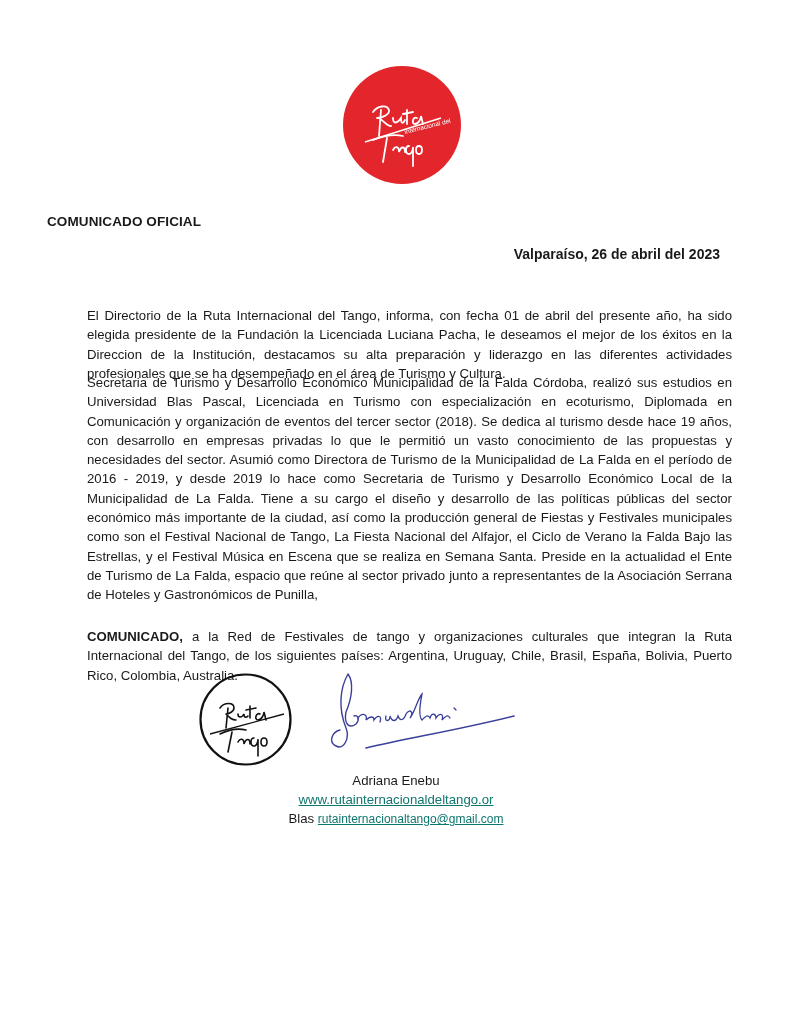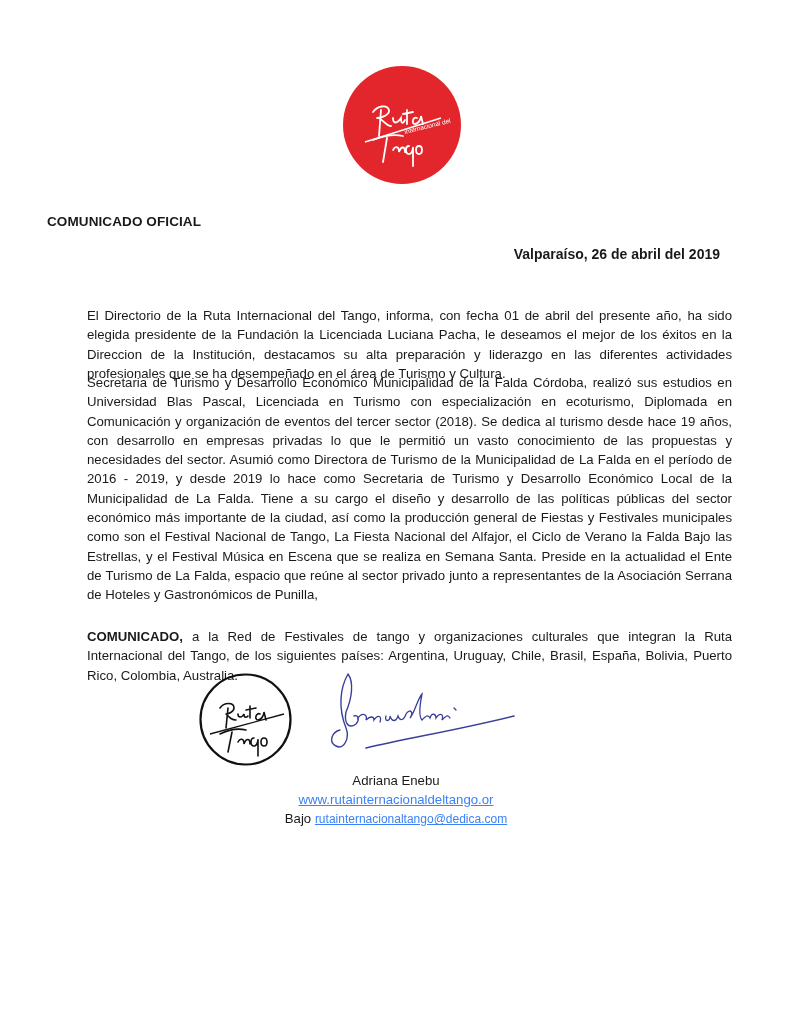--- a/index.html
+++ b/index.html
@@ -14,37 +14,37 @@
   .para { position:absolute; left:75px; width:645px; font-size:13.2px; line-height:19.3px;
           text-align:justify;margin-left:12px; }
   .p1 { top:306px; }
   .p2 { top:373px; }
   .p3 { top:627px; }
   .p3 b { font-weight:bold; }
   .stamp { position:absolute; left:198px; top:672px; width:95px; height:95px; }
   .sig { position:absolute; left:318px; top:668px; width:200px; height:92px; }
   .sigblock { position:absolute; left:0; width:792px; top:771px; text-align:center; font-size:13.2px; line-height:19.2px; }
   .sigblock div { white-space:nowrap; }
-  a.link { color:#3b82f6; text-decoration:underline; }
+  a.link { color:#0f766e; text-decoration:underline; }
   .mail-line .link { font-size:12px; }
 </style>
 </head>
 <body>
 
 <div class="logo">
   <svg viewBox="0 0 118 118">
     <path d="M22 76 L98 52" stroke="#fff" stroke-width="1.6" fill="none"></path>
     <path d="M30 46 C34 40 44 38 46 44 C47 49 38 52 34 52 M38 44 L36 70 M36 52 C42 56 44 60 48 60 M50 52 C50 58 54 58 58 52 C58 58 60 58 62 54 M64 44 L64 58 M60 48 L70 46 M74 52 C70 50 68 58 72 58 C76 58 78 52 78 50 L80 58" stroke="#fff" stroke-width="1.8" fill="none" stroke-linecap="round"></path>
     <path d="M30 74 C40 70 52 68 60 70 M44 72 L40 96 M50 84 C52 80 56 80 56 86 C58 80 62 80 62 86 M66 80 C62 80 62 88 66 88 C70 88 70 80 70 82 L70 100 M76 80 C72 80 72 88 76 88 C80 88 80 80 76 80" stroke="#fff" stroke-width="1.8" fill="none" stroke-linecap="round"></path>
     <text x="62" y="68" fill="#fff" font-size="6.5" font-family="Liberation Sans, sans-serif" transform="rotate(-14 62 68)">internacional del</text>
   </svg>
 </div>
 
 <div class="title">COMUNICADO OFICIAL</div>
-<div class="date">Valparaíso, 26 de abril del 2019</div>
+<div class="date">Valparaíso, 26 de abril del 2023</div>
 
 <div class="para p1">El Directorio de la Ruta Internacional del Tango, informa, con fecha 01 de abril del presente año, ha sido elegida presidente de la Fundación la Licenciada Luciana Pacha, le deseamos el mejor de los éxitos en la Direccion de la Institución, destacamos su alta preparación y liderazgo en las diferentes actividades profesionales que se ha desempeñado en el área de Turismo y Cultura.</div>
 <div class="para p2">Secretaria de Turismo y Desarrollo Económico Municipalidad de la Falda Córdoba, realizó sus estudios en Universidad Blas Pascal, Licenciada en Turismo con especialización en ecoturismo, Diplomada en Comunicación y organización de eventos del tercer sector (2018). Se dedica al turismo desde hace 19 años, con desarrollo en empresas privadas lo que le permitió un vasto conocimiento de las propuestas y necesidades del sector. Asumió como Directora de Turismo de la Municipalidad de La Falda en el período de 2016 - 2019, y desde 2019 lo hace como Secretaria de Turismo y Desarrollo Económico Local de la Municipalidad de La Falda. Tiene a su cargo el diseño y desarrollo de las políticas públicas del sector económico más importante de la ciudad, así como la producción general de Fiestas y Festivales municipales como son el Festival Nacional de Tango, La Fiesta Nacional del Alfajor, el Ciclo de Verano la Falda Bajo las Estrellas, y el Festival Música en Escena que se realiza en Semana Santa. Preside en la actualidad el Ente de Turismo de La Falda, espacio que reúne al sector privado junto a representantes de la Asociación Serrana de Hoteles y Gastronómicos de Punilla,</div>
 <div class="para p3"><b>COMUNICADO,</b><span> a la Red de Festivales de tango y organizaciones culturales que integran la Ruta Internacional del Tango, de los siguientes países: Argentina, Uruguay, Chile, Brasil, España, Bolivia, Puerto Rico, Colombia, Australia.</span></div>
 
 <div class="stamp">
   <svg viewBox="0 0 95 95" width="95" height="95">
     <circle cx="47.5" cy="47.5" r="45" fill="none" stroke="#111" stroke-width="2.2"></circle>
     <path d="M12 62 L86 42" stroke="#111" stroke-width="1.3" fill="none"></path>
     <path d="M22 36 C26 30 36 30 36 36 C36 40 30 42 28 42 M30 36 L28 56 M28 42 C32 46 34 48 38 48 M40 42 C40 46 44 46 46 42 C46 46 48 46 50 44 M52 34 L52 46 M48 38 L58 36 M62 42 C58 40 56 48 60 48 C64 48 66 42 66 40 L68 48" stroke="#111" stroke-width="1.6" fill="none" stroke-linecap="round"></path>
@@ -56,14 +56,14 @@
   <svg viewBox="0 0 200 92" width="200" height="92">
     <path d="M30 6 C22 20 20 40 28 60 C32 70 26 82 18 78 C10 74 14 64 22 62 M30 6 C36 14 34 30 28 44 C26 54 30 62 38 56 C42 52 40 46 36 48" stroke="#3a3f9a" stroke-width="1.4" fill="none" stroke-linecap="round"></path>
     <path d="M40 50 C44 44 50 46 48 52 C52 48 56 48 56 52 C60 46 64 48 62 54 M68 48 C66 54 72 54 72 48 C74 54 78 54 80 48 C82 54 86 52 88 46 C92 40 96 44 92 50 C96 46 100 30 104 26 C102 36 100 48 104 52 C108 48 110 46 112 50 C114 44 118 46 118 50 C122 44 126 46 124 52 C128 48 130 46 132 50 M136 40 L138 42" stroke="#3a3f9a" stroke-width="1.3" fill="none" stroke-linecap="round"></path>
     <path d="M48 80 C90 70 140 62 196 48" stroke="#3a3f9a" stroke-width="1.6" fill="none" stroke-linecap="round"></path>
   </svg>
 </div>
 
 <div class="sigblock">
   <div>Adriana Enebu</div>
   <div><a class="link">www.rutainternacionaldeltango.or</a></div>
-  <div class="mail-line"><span>Bajo</span> <a class="link">rutainternacionaltango@dedica.com</a></div>
+  <div class="mail-line"><span>Blas</span> <a class="link">rutainternacionaltango@gmail.com</a></div>
 </div>
 
 </body></html>

